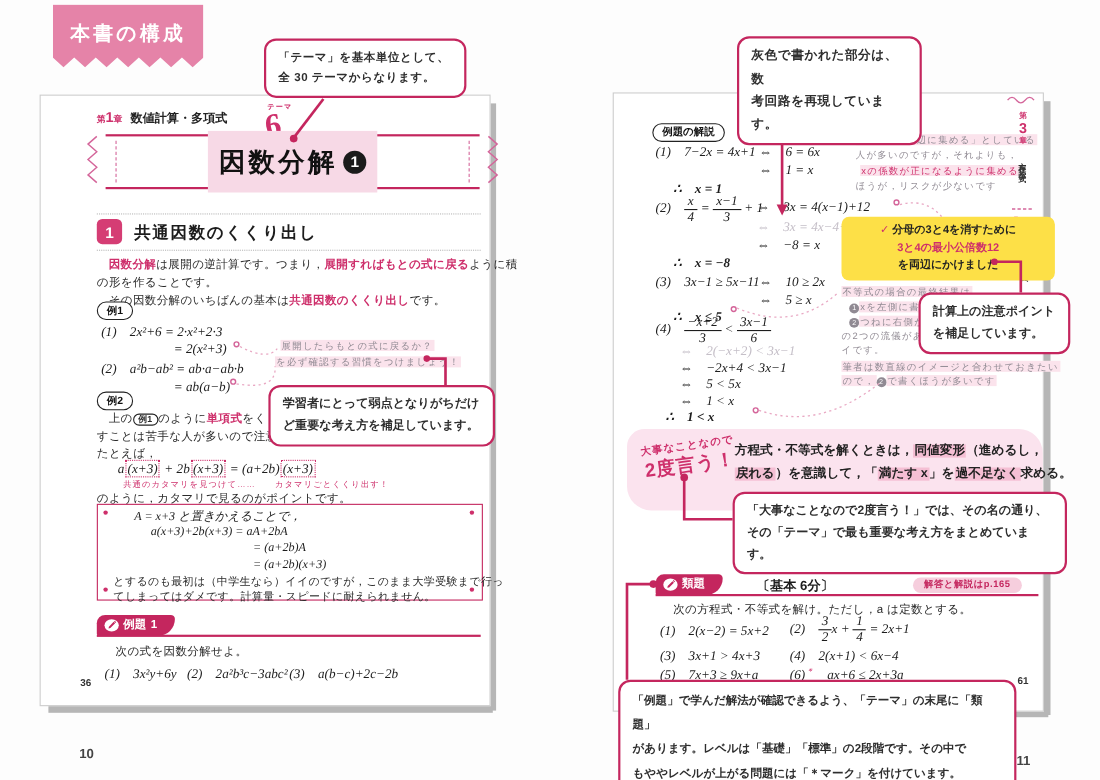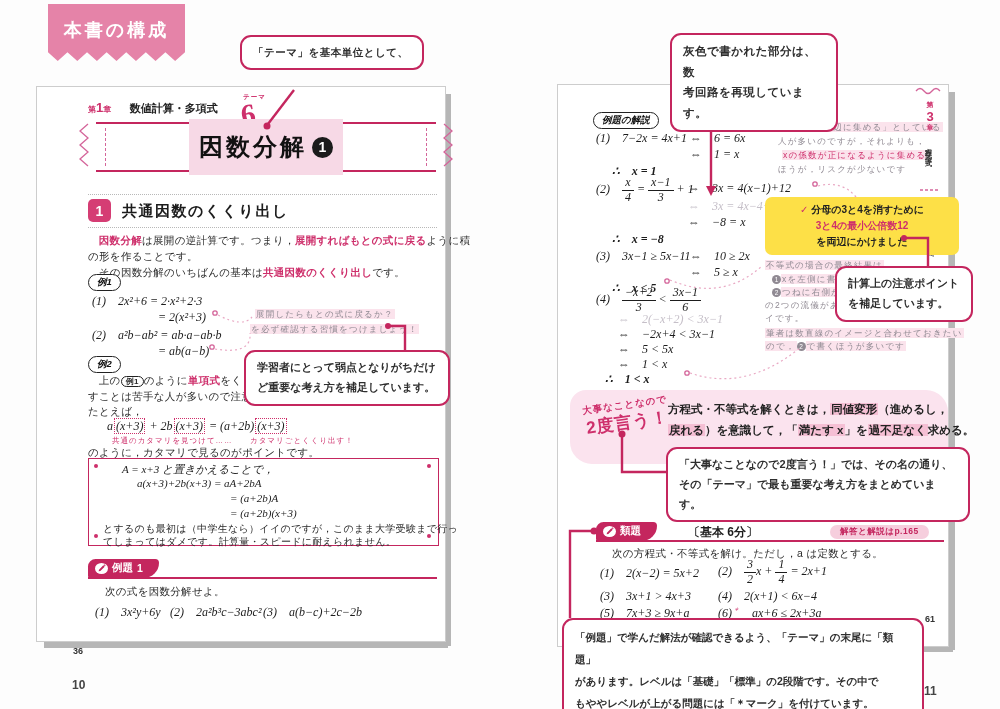--- a/index.html
+++ b/index.html
@@ -12,21 +12,21 @@
   .math{font-family:"Liberation Serif","DejaVu Serif",serif;font-style:italic;font-size:12px;color:#1d1d1d;}
   .pink{color:#ce2f6b;}
   .grayeq{color:#c5bfc8;}
   .hw{font-size:8.5px;color:#908a93;letter-spacing:1.2px;}
   .hwp{color:#ce2f6b;}
   .hl{background:#fbe3ec;padding:0 1px;}
   .fr{display:inline-block;vertical-align:-0.65em;text-align:center;line-height:1.15;}
   .fr .n{display:block;border-bottom:1px solid #1d1d1d;padding:0 3px;}
   .fr .d{display:block;padding:0 3px;}
   .dbox{border:1px dotted #ce2f6b;padding:0 1px;margin:0 1px;}
-  .oval{position:absolute;border:1.4px solid #222;border-radius:9px;background:#fff;font-size:9.5px;font-weight:bold;padding:1px 8px;color:#111;z-index:2;font-style:italic;}
+  .oval{position:absolute;border:1.4px solid #222;border-radius:9px;background:#fff;font-size:9.5px;font-weight:bold;padding:1px 8px;color:#111;z-index:2;}
   .soval{border:1px solid #222;border-radius:7px;font-size:8px;font-weight:bold;padding:0 4px;}
   .tab{position:absolute;display:inline-flex;align-items:center;gap:4px;background:#c4265e;color:#fff;font-weight:bold;font-size:10.5px;padding:2px 16px 3px 7px;border-radius:8px 4px 16px 2px;z-index:2;}
   .pcirc{width:13px;height:11px;border-radius:50%;background:#fff;display:inline-flex;align-items:center;justify-content:center;}
   .uline{position:absolute;height:2.2px;background:#c4265e;z-index:2;}
   .cl{position:absolute;background:#fff;border:2.2px solid #c4265e;border-radius:11px;padding:6px 11px;font-weight:bold;color:#2e2e2e;z-index:6;line-height:1.8;}
   .cl span{display:block;}
   .dotline{border-top:1.5px dotted #b8b8b8;position:absolute;z-index:2;}
   .sqnum{position:absolute;width:23px;height:23px;background:#d53d74;border-radius:5px;color:#fff;font-weight:bold;font-size:14px;display:flex;align-items:center;justify-content:center;z-index:2;}
   .cbadge{display:inline-block;width:21px;height:21px;background:#1b1b1b;color:#fff;border-radius:50%;font-size:14px;line-height:21px;text-align:center;font-weight:bold;margin-left:5px;vertical-align:3px;letter-spacing:0;}
   .sbadge{display:inline-block;width:9px;height:9px;border-radius:50%;background:#908a93;color:#fff;font-size:6.5px;line-height:9px;text-align:center;letter-spacing:0;}
@@ -51,21 +51,21 @@
 
   <div class="page" style="left:36px;top:86px;width:408px;height:554px;"></div>
   <div class="page" style="left:557px;top:84px;width:390px;height:561px;"></div>
 
   <div class="t" style="left:48px;top:4px;width:137px;height:62px;background:#e583a8;z-index:6;clip-path:polygon(0 0,100% 0,100% 78%,92.8% 92%,85.7% 78%,78.5% 92%,71.4% 78%,64.2% 92%,57.1% 78%,50% 92%,42.8% 78%,35.7% 92%,28.5% 78%,21.4% 92%,14.2% 78%,7.1% 92%,0 78%);">
     <div style="color:#fff;font-weight:bold;font-size:18px;letter-spacing:3px;text-align:center;margin-top:14px;">本書の構成</div>
   </div>
 
   <div class="t" style="left:88px;top:98px;">
     <span class="pink b" style="font-size:8px;">第</span><span class="pink b" style="font-size:13px;">1</span><span class="pink b" style="font-size:8px;">章</span>
-    <span class="b" style="font-size:11px;color:#222;margin-left:14px;">数値計算・多項式</span>
+    <span class="b" style="font-size:11px;color:#222;margin-left:3px;">数値計算・多項式</span>
   </div>
 
   <div class="t pink b" style="left:243px;top:93px;font-size:6.5px;letter-spacing:1px;">テーマ</div>
   <div class="t pink b" style="left:241px;top:98px;font-size:29px;font-family:'Liberation Serif','DejaVu Serif',serif;transform:rotate(-9deg);">6</div>
 
   <div class="t" style="left:96px;top:122px;width:340px;height:46px;border-top:2.2px solid #c4265e;border-bottom:2.2px solid #c4265e;">
     <div style="position:absolute;left:9px;top:4px;bottom:4px;border-left:1.6px dashed #d4659a;"></div>
     <div style="position:absolute;right:9px;top:4px;bottom:4px;border-left:1.6px dashed #d4659a;"></div>
     <div style="display:flex;align-items:center;justify-content:center;height:100%;">
       <span style="background:#f7d9e6;padding:12px 10px;font-size:24px;font-weight:bold;color:#111;letter-spacing:3px;"><span>因数分解</span><span class="cbadge">1</span></span>
@@ -117,21 +117,21 @@
         </svg>
       </span>
     <span>例題</span>
       <span>1</span>
   </div>
   <div class="uline" style="left:88px;top:577px;width:349px;"></div>
   <div class="t body" style="left:105px;top:585px;">次の式を因数分解せよ。</div>
   <div class="t math" style="left:95px;top:604px;">(1)　3x²y+6y</div>
   <div class="t math" style="left:170px;top:604px;">(2)　2a²b³c−3abc²</div>
   <div class="t math" style="left:263px;top:604px;">(3)　a(b−c)+2c−2b</div>
-  <div class="t b" style="left:73px;top:616px;font-size:9px;color:#333;margin-top:30px;">36</div>
+  <div class="t b" style="left:73px;top:616px;font-size:9px;color:#333;">36</div>
 
   <div class="oval" style="left:593px;top:112px;border-radius:12px;">例題の解説</div>
 
   <div class="t math" style="left:596px;top:130px;">(1)　7−2x = 4x+1</div>
   <div class="t math" style="left:690px;top:130px;">⇔　6 = 6x</div>
   <div class="t math" style="left:690px;top:146px;">⇔　1 = x</div>
   <div class="t math b" style="left:612px;top:163px;">∴　x = 1</div>
 
   <div class="t hw" style="left:778px;top:122px;"><span class="hl">「必ずxを左辺に集める」としている</span></div>
   <div class="t hw" style="left:778px;top:136px;">人が多いのですが，それよりも，</div>
@@ -247,20 +247,21 @@
         <circle cx="687" cy="373" r="2.2"></circle>
       <path d="M88,124 L80,131 L88,138 L80,145 L88,152 L80,159 L88,166"></path>
       <path d="M444,124 L452,131 L444,138 L452,145 L444,152 L452,159 L444,166"></path>
       <path d="M916,91 q4,-5 8,0 t8,0 t8,0"></path>
       <path d="M920,190 H938" stroke-dasharray="3,2"></path>
     </g>
   </svg>
 
   <div class="cl" style="left:240px;top:35px;width:158px;font-size:10.5px;letter-spacing:.5px;">
     <span>「テーマ」を基本単位として、</span>
+      <span>全 30 テーマからなります。</span>
   </div>
   <div class="cl" style="left:670px;top:33px;width:142px;font-size:11.5px;letter-spacing:.5px;">
     <span>灰色で書かれた部分は、数</span>
       <span>考回路を再現しています。</span>
   </div>
   <div class="cl" style="left:835px;top:266px;width:112px;font-size:11px;">
     <span>計算上の注意ポイント</span>
       <span>を補足しています。</span>
   </div>
   <div class="cl" style="left:244px;top:350px;width:180px;font-size:11px;">

